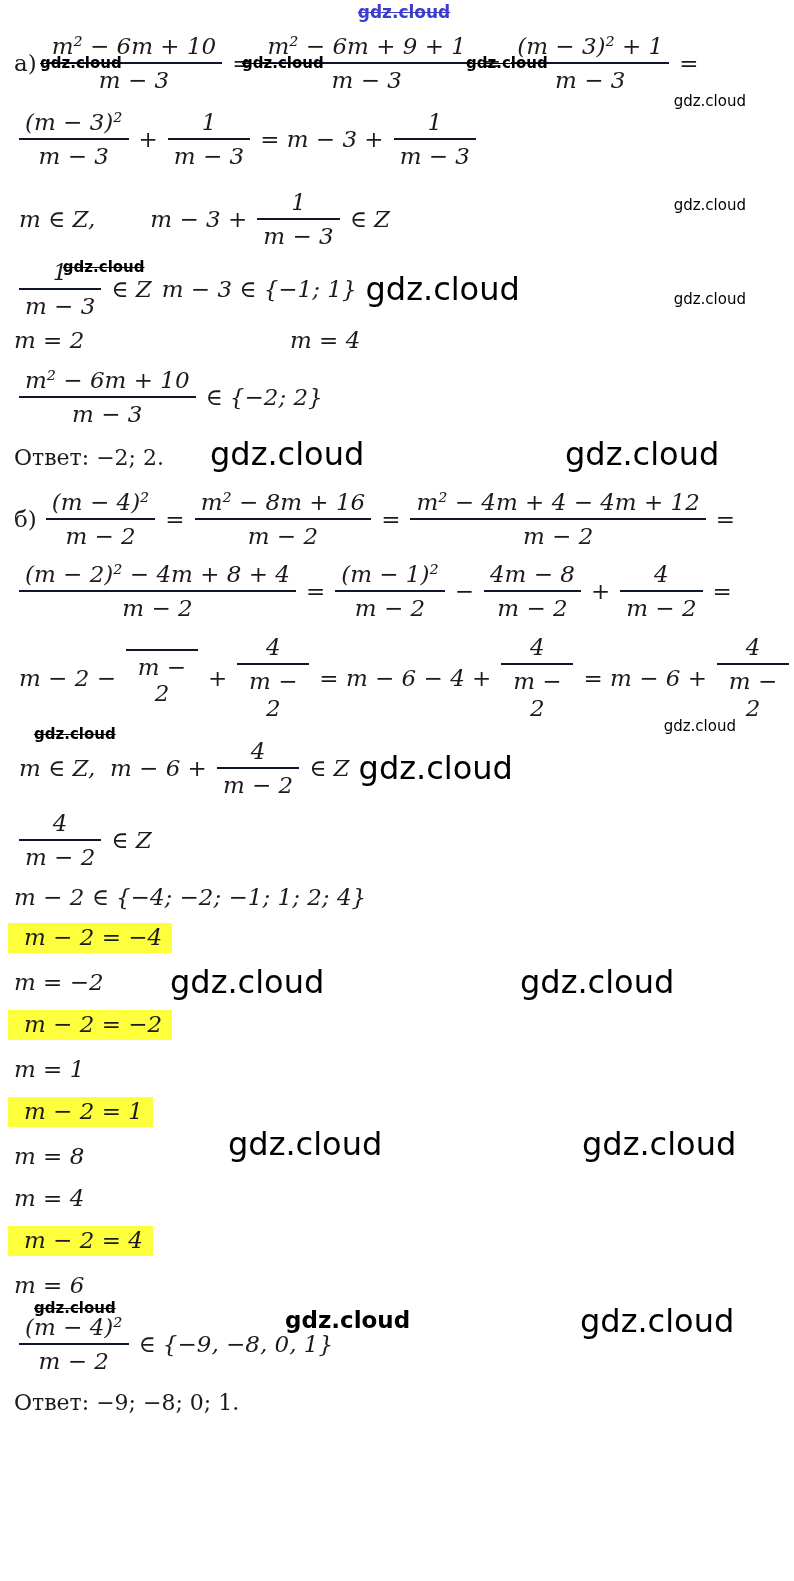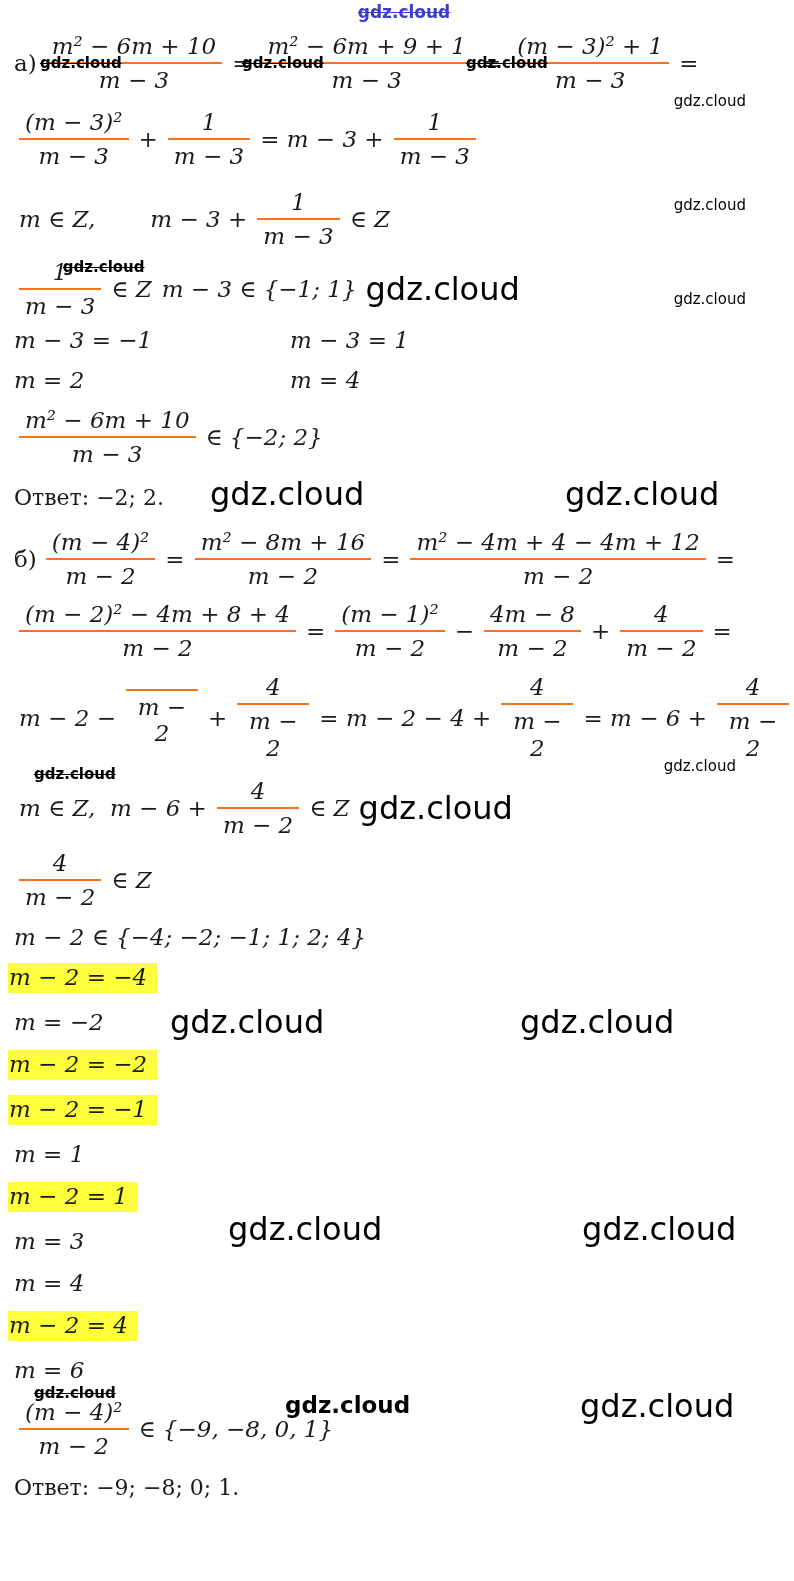--- a/index.html
+++ b/index.html
@@ -8,36 +8,36 @@
     width:794px; height:1581px; overflow:hidden;
     font-family:"DejaVu Serif","Liberation Serif",serif;
     color:#1b1b1b;
   }
   .page { position:relative; width:794px; height:1581px; padding:2px 0 0 14px; }
   .line { display:flex; align-items:center; position:relative; font-style:italic; font-size:23px; }
   .fline { min-height:62px; }
   .tline { min-height:28px; }
   .frac { display:inline-flex; flex-direction:column; align-items:center; margin:0 5px; text-align:center; line-height:1.15; }
   .num { display:block; padding:0 6px 3px; align-self:center; }
-  .den { display:block; border-top:2px solid #f97316; padding:3px 6px 0; align-self:stretch; }
+  .den { display:block; border-top:2px solid #0f172a; padding:3px 6px 0; align-self:stretch; }
   .t { margin:0 5px; white-space:pre; }
   .lbl { font-style:normal; margin-right:4px; }
   .gap { display:inline-block; width:45px; }
   .col1 { display:inline-block; width:276px; }
   .abs { position:absolute; }
   .rel { position:relative; }
   .wm { font-family:"DejaVu Sans","Liberation Sans",sans-serif; font-style:normal; color:#000; white-space:nowrap; }
   .wm-top { display:block; text-align:center; font-family:"DejaVu Sans","Liberation Sans",sans-serif;
             font-weight:bold; font-size:17px; color:#3d3dcb; text-decoration:line-through;
             height:22px; margin-bottom:8px; }
   .wm-s { font-size:15px; font-weight:bold; text-decoration:line-through; }
   .wm-plain { font-size:15px; }
   .wm-big { font-size:32px; line-height:1; }
   .wm-med { font-size:23px; font-weight:bold; line-height:1; }
-  .hl { display:inline-block; background:#fdff3d; padding:1px 10px 3px 1px; margin-left:-6px;text-align:right; }
+  .hl { display:inline-block; background:#fdff3d; padding:1px 10px 3px 16px; margin-left:-6px;text-align:right; }
   .ans { font-style:normal; font-size:22px; }
 </style>
 </head>
 <body>
 
 <div class="page">
 
   <div class="wm wm-top">gdz.cloud</div>
 
   <div class="line fline" style="margin-bottom:14px">
@@ -97,24 +97,20 @@
       <span class="num rel"><span>1</span><span class="wm wm-s abs" style="left:16px; top:0">gdz.cloud</span></span>
       <span class="den">m − 3</span>
     </span>
     <span class="t">∈ Z</span>
     <span class="t">m − 3 ∈ {−1; 1}</span>
     <span class="wm wm-big" style="margin-left:4px">gdz.cloud</span>
     <span class="wm wm-plain abs" style="right:48px; top:32px">gdz.cloud</span>
   </div>
 
   <div class="line tline" style="margin-bottom:12px">
-    <span class="col1">m − 3 = −1</span>
-    <span>m − 3 = 1</span>
-  </div>
-  <div class="line tline" style="margin-bottom:12px">
     <span class="col1">m = 2</span>
     <span>m = 4</span>
   </div>
 
   <div class="line fline" style="margin-bottom:14px">
     <span class="frac">
         <span class="num">m² − 6m + 10</span>
         <span class="den">m − 3</span>
       </span>
     <span class="t">∈ {−2; 2}</span>
@@ -171,21 +167,21 @@
   <div class="line fline" style="margin-bottom:16px">
     <span class="t">m − 2 −</span>
     <span class="frac">
         <span class="den">m − 2</span>
       </span>
     <span class="t">+</span>
     <span class="frac">
         <span class="num">4</span>
         <span class="den">m − 2</span>
       </span>
-    <span class="t">= m − 2 − 4 +</span>
+    <span class="t">= m − 6 − 4 +</span>
     <span class="frac">
         <span class="num">4</span>
         <span class="den">m − 2</span>
       </span>
     <span class="t">= m − 6 +</span>
     <span class="frac">
         <span class="num">4</span>
         <span class="den">m − 2</span>
       </span>
     <span class="wm wm-plain abs" style="right:58px; bottom:-14px">gdz.cloud</span>
@@ -220,32 +216,29 @@
   <div class="line tline" style="margin-bottom:14px">
     <span>m = −2</span>
     <span class="wm wm-big abs" style="left:156px; top:-2px">gdz.cloud</span>
     <span class="wm wm-big abs" style="left:506px; top:-2px">gdz.cloud</span>
   </div>
 
   <div class="line tline" style="margin-bottom:15px">
     <span class="hl">m − 2 = −2</span>
   </div>
 
-  <div class="line tline" style="margin-bottom:15px">
-    <span class="hl">m − 2 = −1</span>
-  </div>
   <div class="line tline" style="margin-bottom:14px">
     <span>m = 1</span>
   </div>
 
   <div class="line tline" style="margin-bottom:15px">
     <span class="hl">m − 2 = 1</span>
   </div>
   <div class="line tline" style="margin-bottom:14px">
-    <span>m = 3</span>
+    <span>m = 8</span>
     <span class="wm wm-big abs" style="left:214px; top:-14px">gdz.cloud</span>
     <span class="wm wm-big abs" style="left:568px; top:-14px">gdz.cloud</span>
   </div>
 
   <div class="line tline" style="margin-bottom:14px">
     <span>m = 4</span>
   </div>
 
   <div class="line tline" style="margin-bottom:15px">
     <span class="hl">m − 2 = 4</span>

